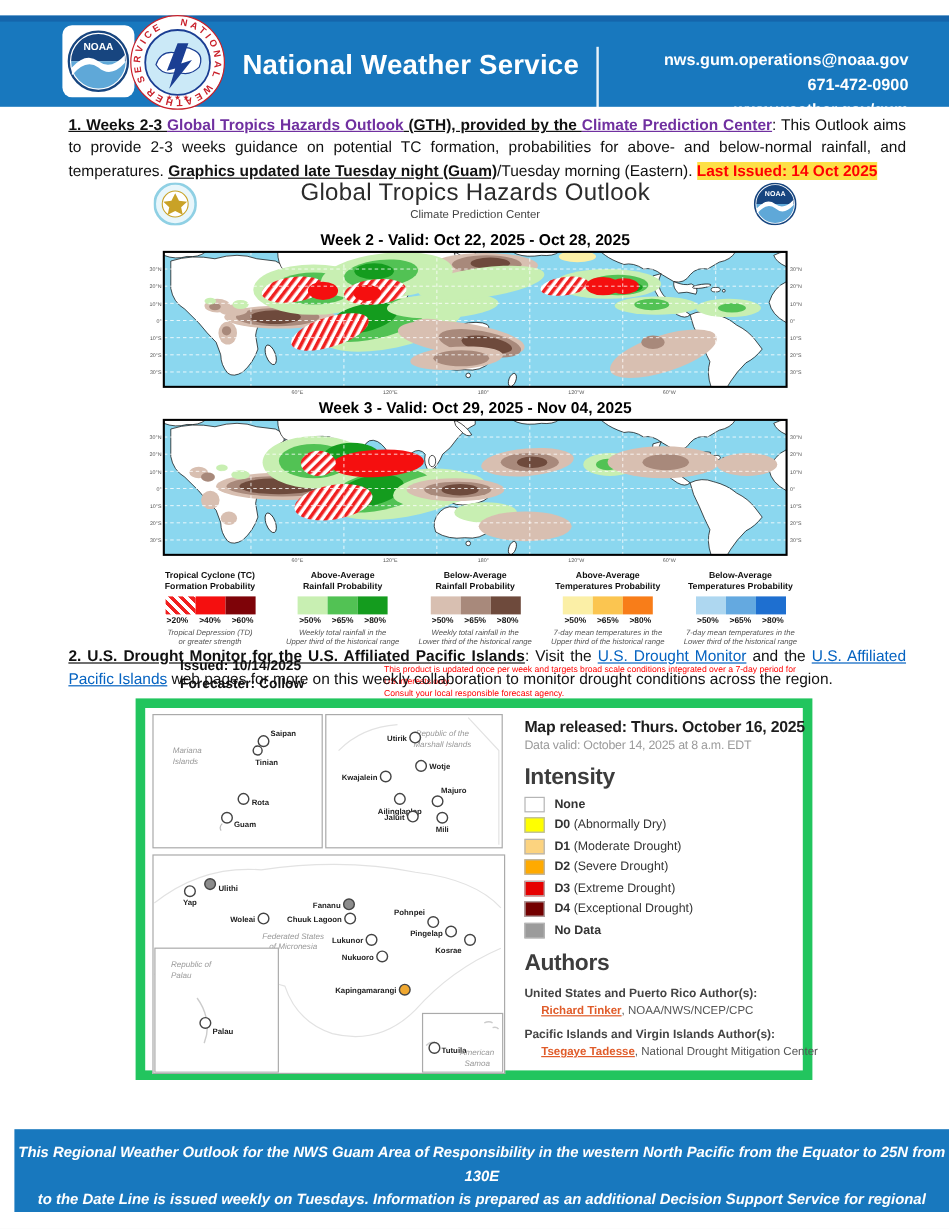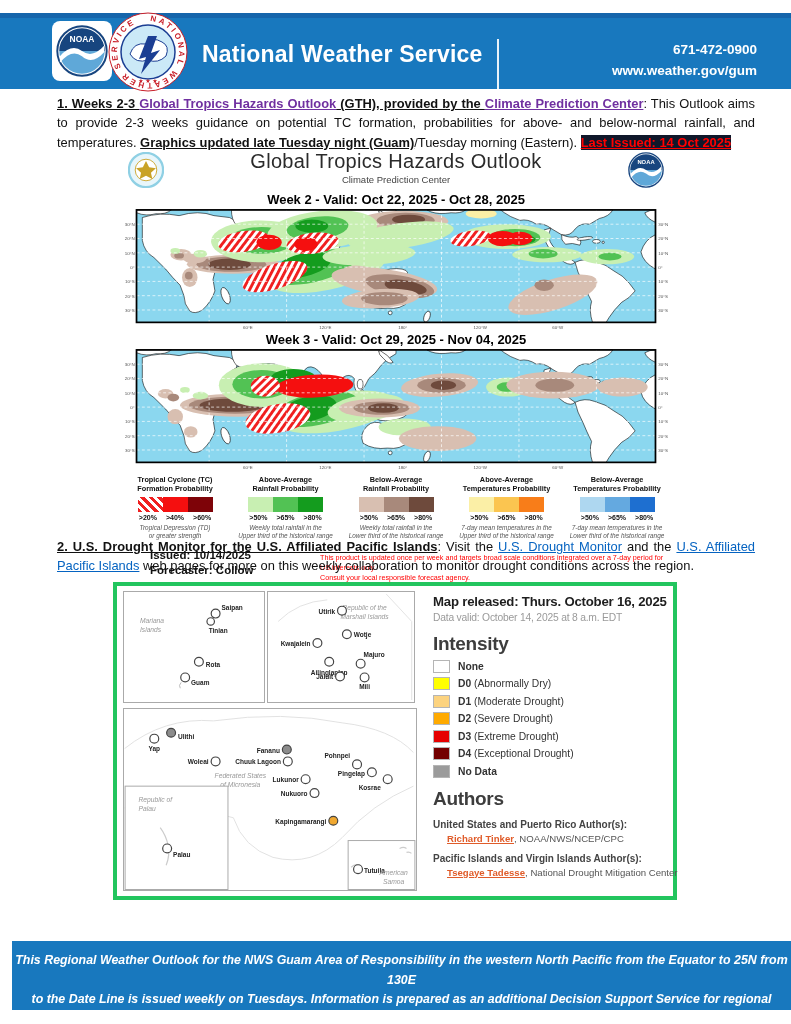--- a/index.html
+++ b/index.html
@@ -15,21 +15,21 @@
   .hdr-titles .t2 { font-size:16.5px; font-weight:bold; margin-top:7px; }
   .hdr-divider { position:absolute; left:497px; top:21px; width:2px; height:60px; background:rgba(255,255,255,.9); }
   .hdr-contact { position:absolute; left:505px; top:22px; width:252px; text-align:right; color:#fff; font-weight:bold; font-size:13.5px; line-height:1.55; }
 
   
   .para { position:absolute; left:57px; width:698px; font-size:12.9px; line-height:1.5; color:#111; text-align:justify; }
   .p1 { top:94px; } .p2 { top:537px; }
   .bu { font-weight:bold; text-decoration:underline; }
   .plink { color:#7030A0; font-weight:bold; text-decoration:underline; cursor:pointer; }
   .blink { color:#0563C1; text-decoration:underline; cursor:pointer; }
-  .hl { background:#0f172a; color:#FF0000; font-weight:bold; text-decoration:underline; }
+  .hl { background:#fde047; color:#FF0000; font-weight:bold; }
 
   
   .gth { position:absolute; left:122px; top:150px; width:548px; }
   .gth-head { position:relative; height:40px; }
   .gth-head .seal { position:absolute; left:6px; top:2px; }
   .gth-head .noaa { position:absolute; right:6px; top:2px; }
   .gth-title { text-align:center; font-size:20px; color:#2b2b2b; letter-spacing:.3px; }
   .gth-sub { text-align:center; font-size:9.5px; color:#444; margin-top:1px; }
   .wk-label { text-align:center; font-weight:bold; font-size:13px; color:#000; margin-top:2px; }
   .gthmap { display:block; width:548px; height:122px; margin-top:1px; }
@@ -39,21 +39,21 @@
   .sw-row { display:flex; justify-content:center; margin:3px 0 2px 0; }
   .sw { width:25px; height:15px; display:inline-block; }
   .sw.hatch { background:repeating-linear-gradient(45deg,#F02020 0 3px,#fff 3px 6px); }
   .lab-row { display:flex; justify-content:center; gap:9px; font-size:7px; font-weight:bold; color:#111; }
   .leg-cap { font-size:6.4px; font-style:italic; color:#555; line-height:1.25; margin-top:3px; }
   .issued-row { display:flex; margin-top:8px; padding-left:28px; }
   .issued-block { font-weight:bold; font-size:11.5px; line-height:1.35; color:#111; }
   .disclaimer { margin-left:auto; width:350px; color:#FF0000; font-size:7.2px; line-height:1.4; padding-top:5px; }
 
   
-  .dfig { position:absolute; left:113px; top:582px; width:564px; height:318px; background:#fff; border:4px solid #22c55e; }
+  .dfig { position:absolute; left:113px; top:582px; width:564px; height:318px; background:#fff; border:8px solid #22c55e; }
   .panel { position:absolute; background:#fff; border:1px solid #aaa; }
   .dleg { position:absolute; left:316px; top:8px; width:238px; }
   .d-released { font-size:13.2px; font-weight:bold; color:#1e1e1e; letter-spacing:-.2px; }
   .d-valid { font-size:10.3px; font-weight:normal; color:#9a9a9a; margin-top:3px; letter-spacing:-.2px; }
   .d-h { font-size:19px; font-weight:bold; color:#3d3d3d; letter-spacing:-.3px; margin-top:10px; }
   .int-row { display:flex; align-items:center; margin-top:4.5px; }
   .int-sw { width:17px; height:13px; border:1px solid #b5b5b5; margin-right:8px; flex:none; }
   .int-label { font-size:10.3px; color:#333; }
   .int-label b { font-weight:bold; }
   .auth-label { font-size:10px; font-weight:bold; color:#444; margin-top:9px; }
@@ -74,20 +74,21 @@
 <body>
 
 <div class="page">
 
   <div class="band">
     <div class="hdr-titles">
       <div class="t1">National Weather Service</div>
     </div>
     <div class="hdr-divider"></div>
     <div class="hdr-contact">
+      <div>nws.gum.operations@noaa.gov</div>
       <div>671-472-0900</div>
       <div>www.weather.gov/gum</div>
     </div>
   </div>
   <div class="noaa-badge">
     <svg width="52" height="52" viewBox="0 0 40 40">
       <circle cx="20" cy="20" r="19" fill="#fff" stroke="#17457F" stroke-width="1.5"></circle>
       <path d="M2.5,20 a17.5,17.5 0 0 1 35,0 Z" fill="#17457F"></path>
       <path d="M2.5,20 a17.5,17.5 0 0 0 35,0 Z" fill="#5FA8D8"></path>
       <path d="M3,24 Q12,14 20,20 Q28,26 37,16 L37,21 Q28,31 20,24 Q12,18 3,29 Z" fill="#fff"></path>

